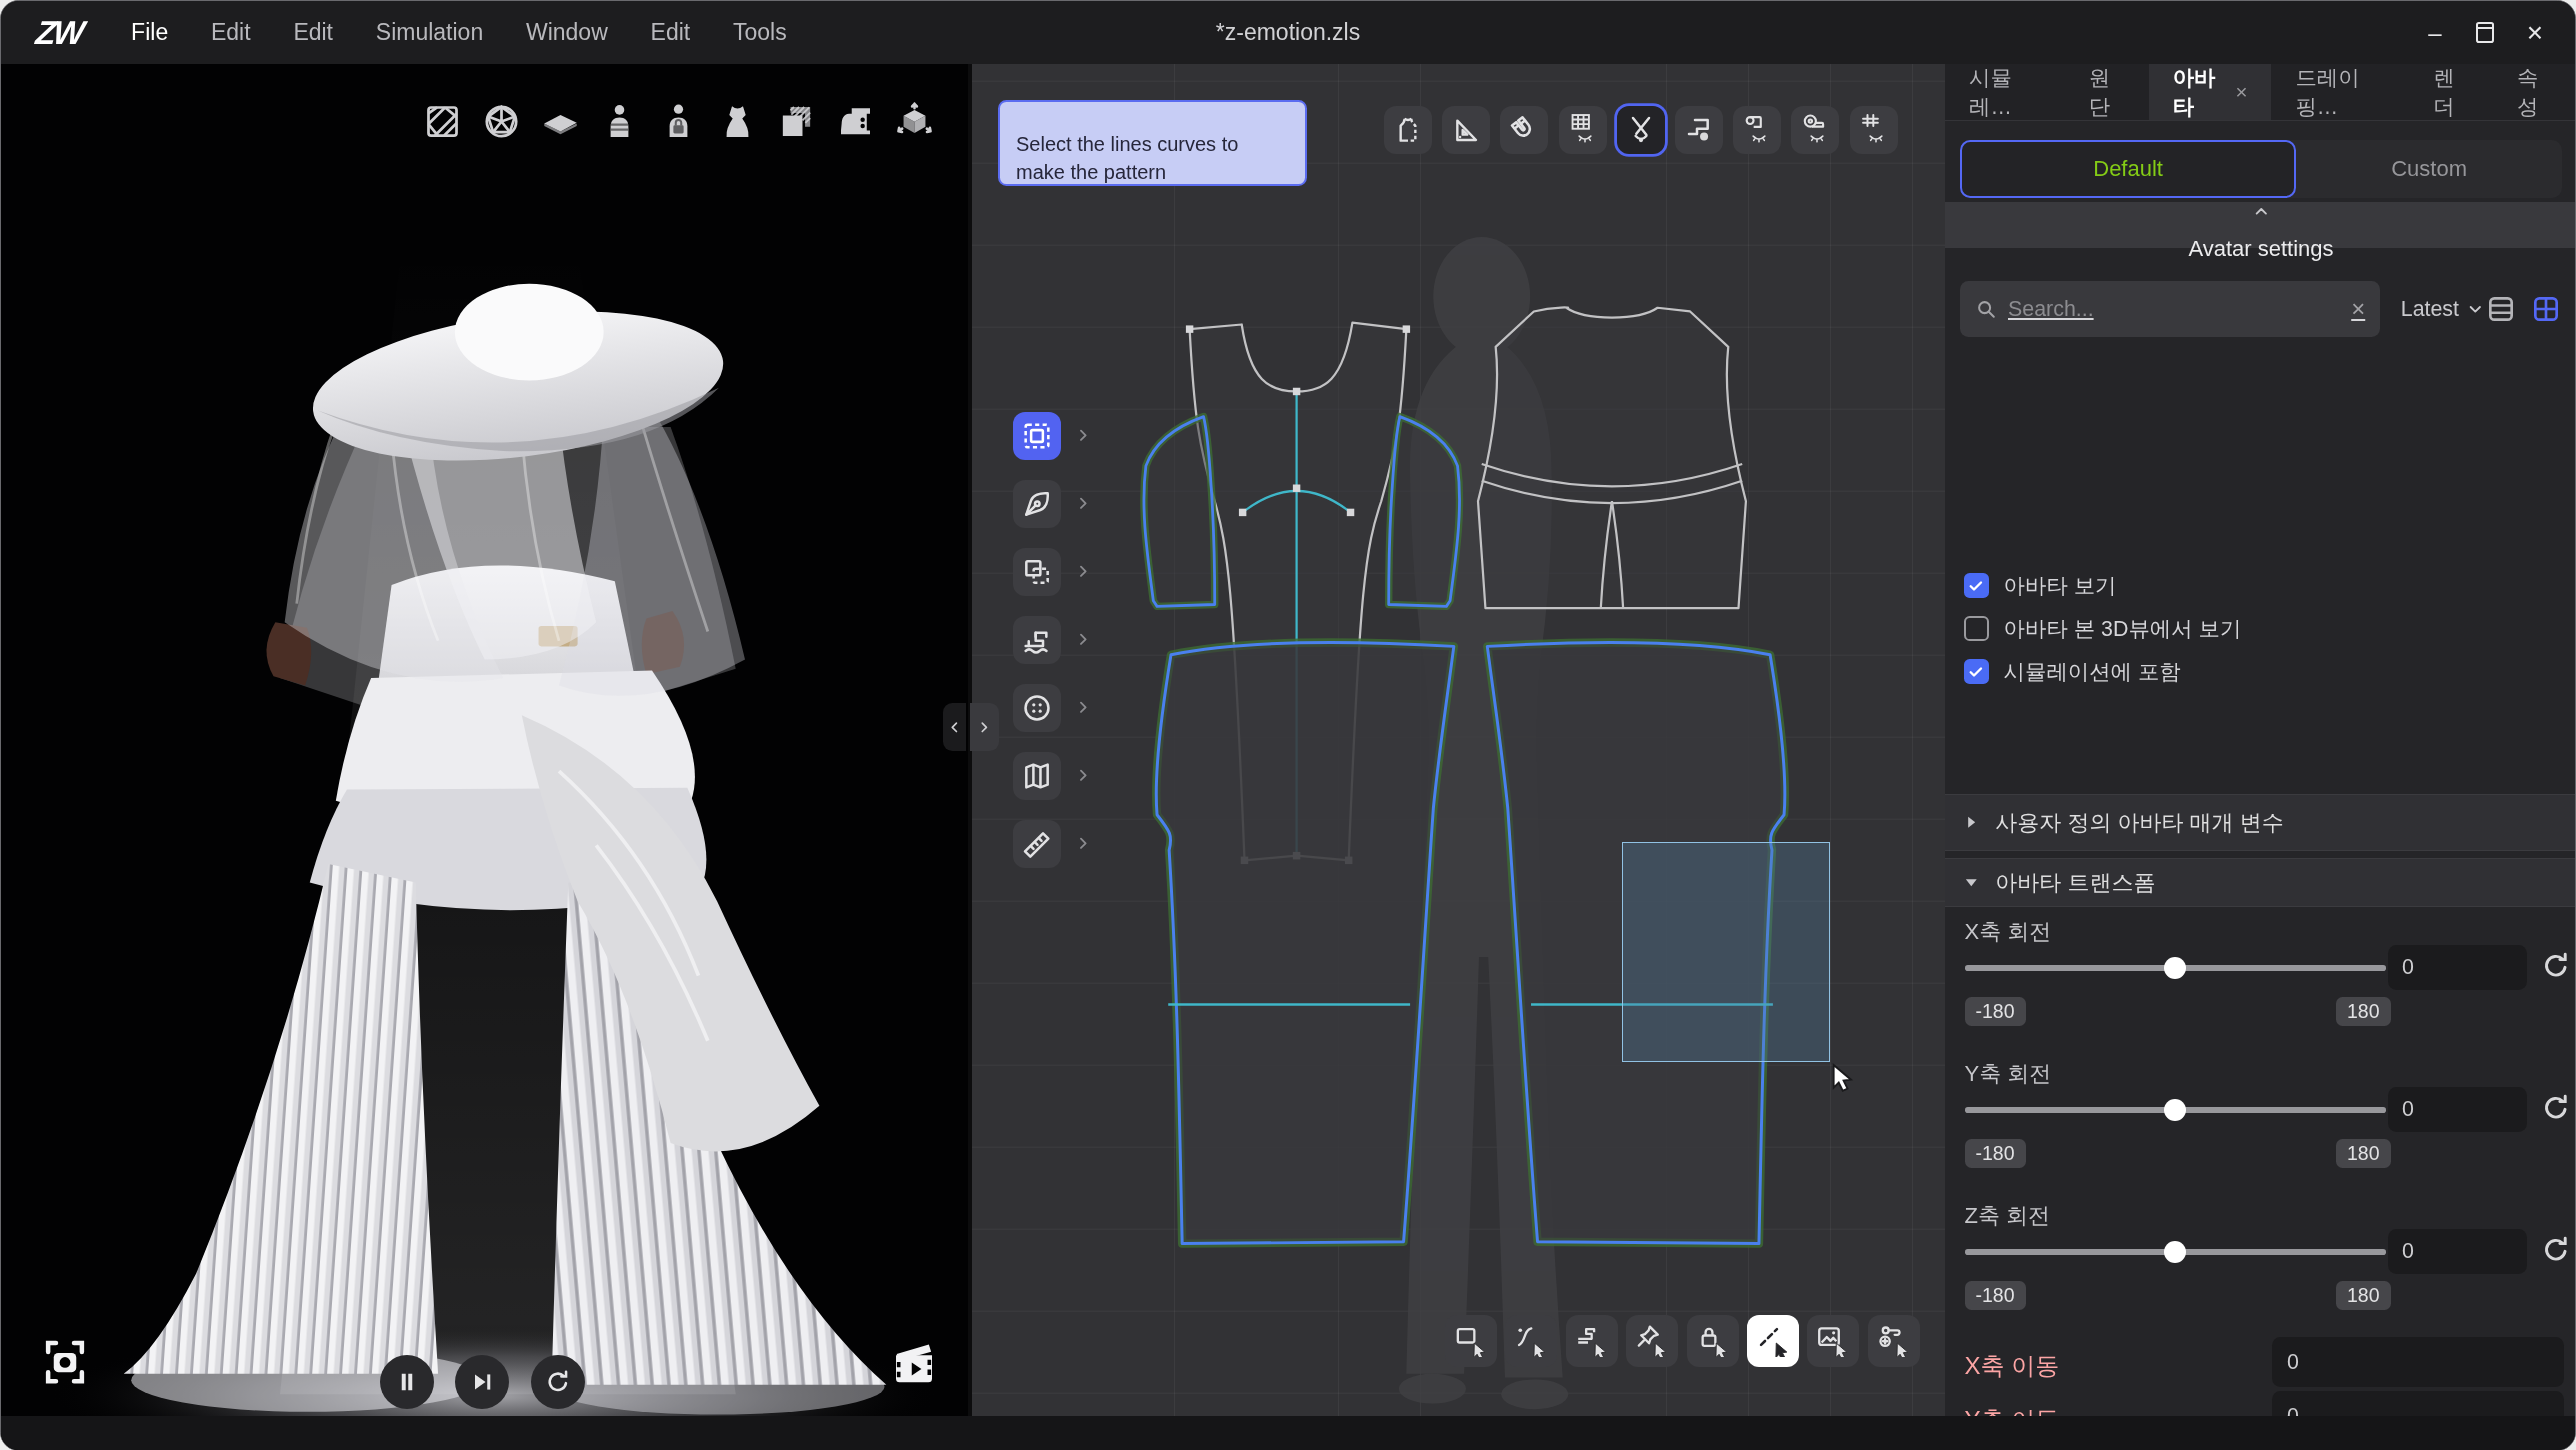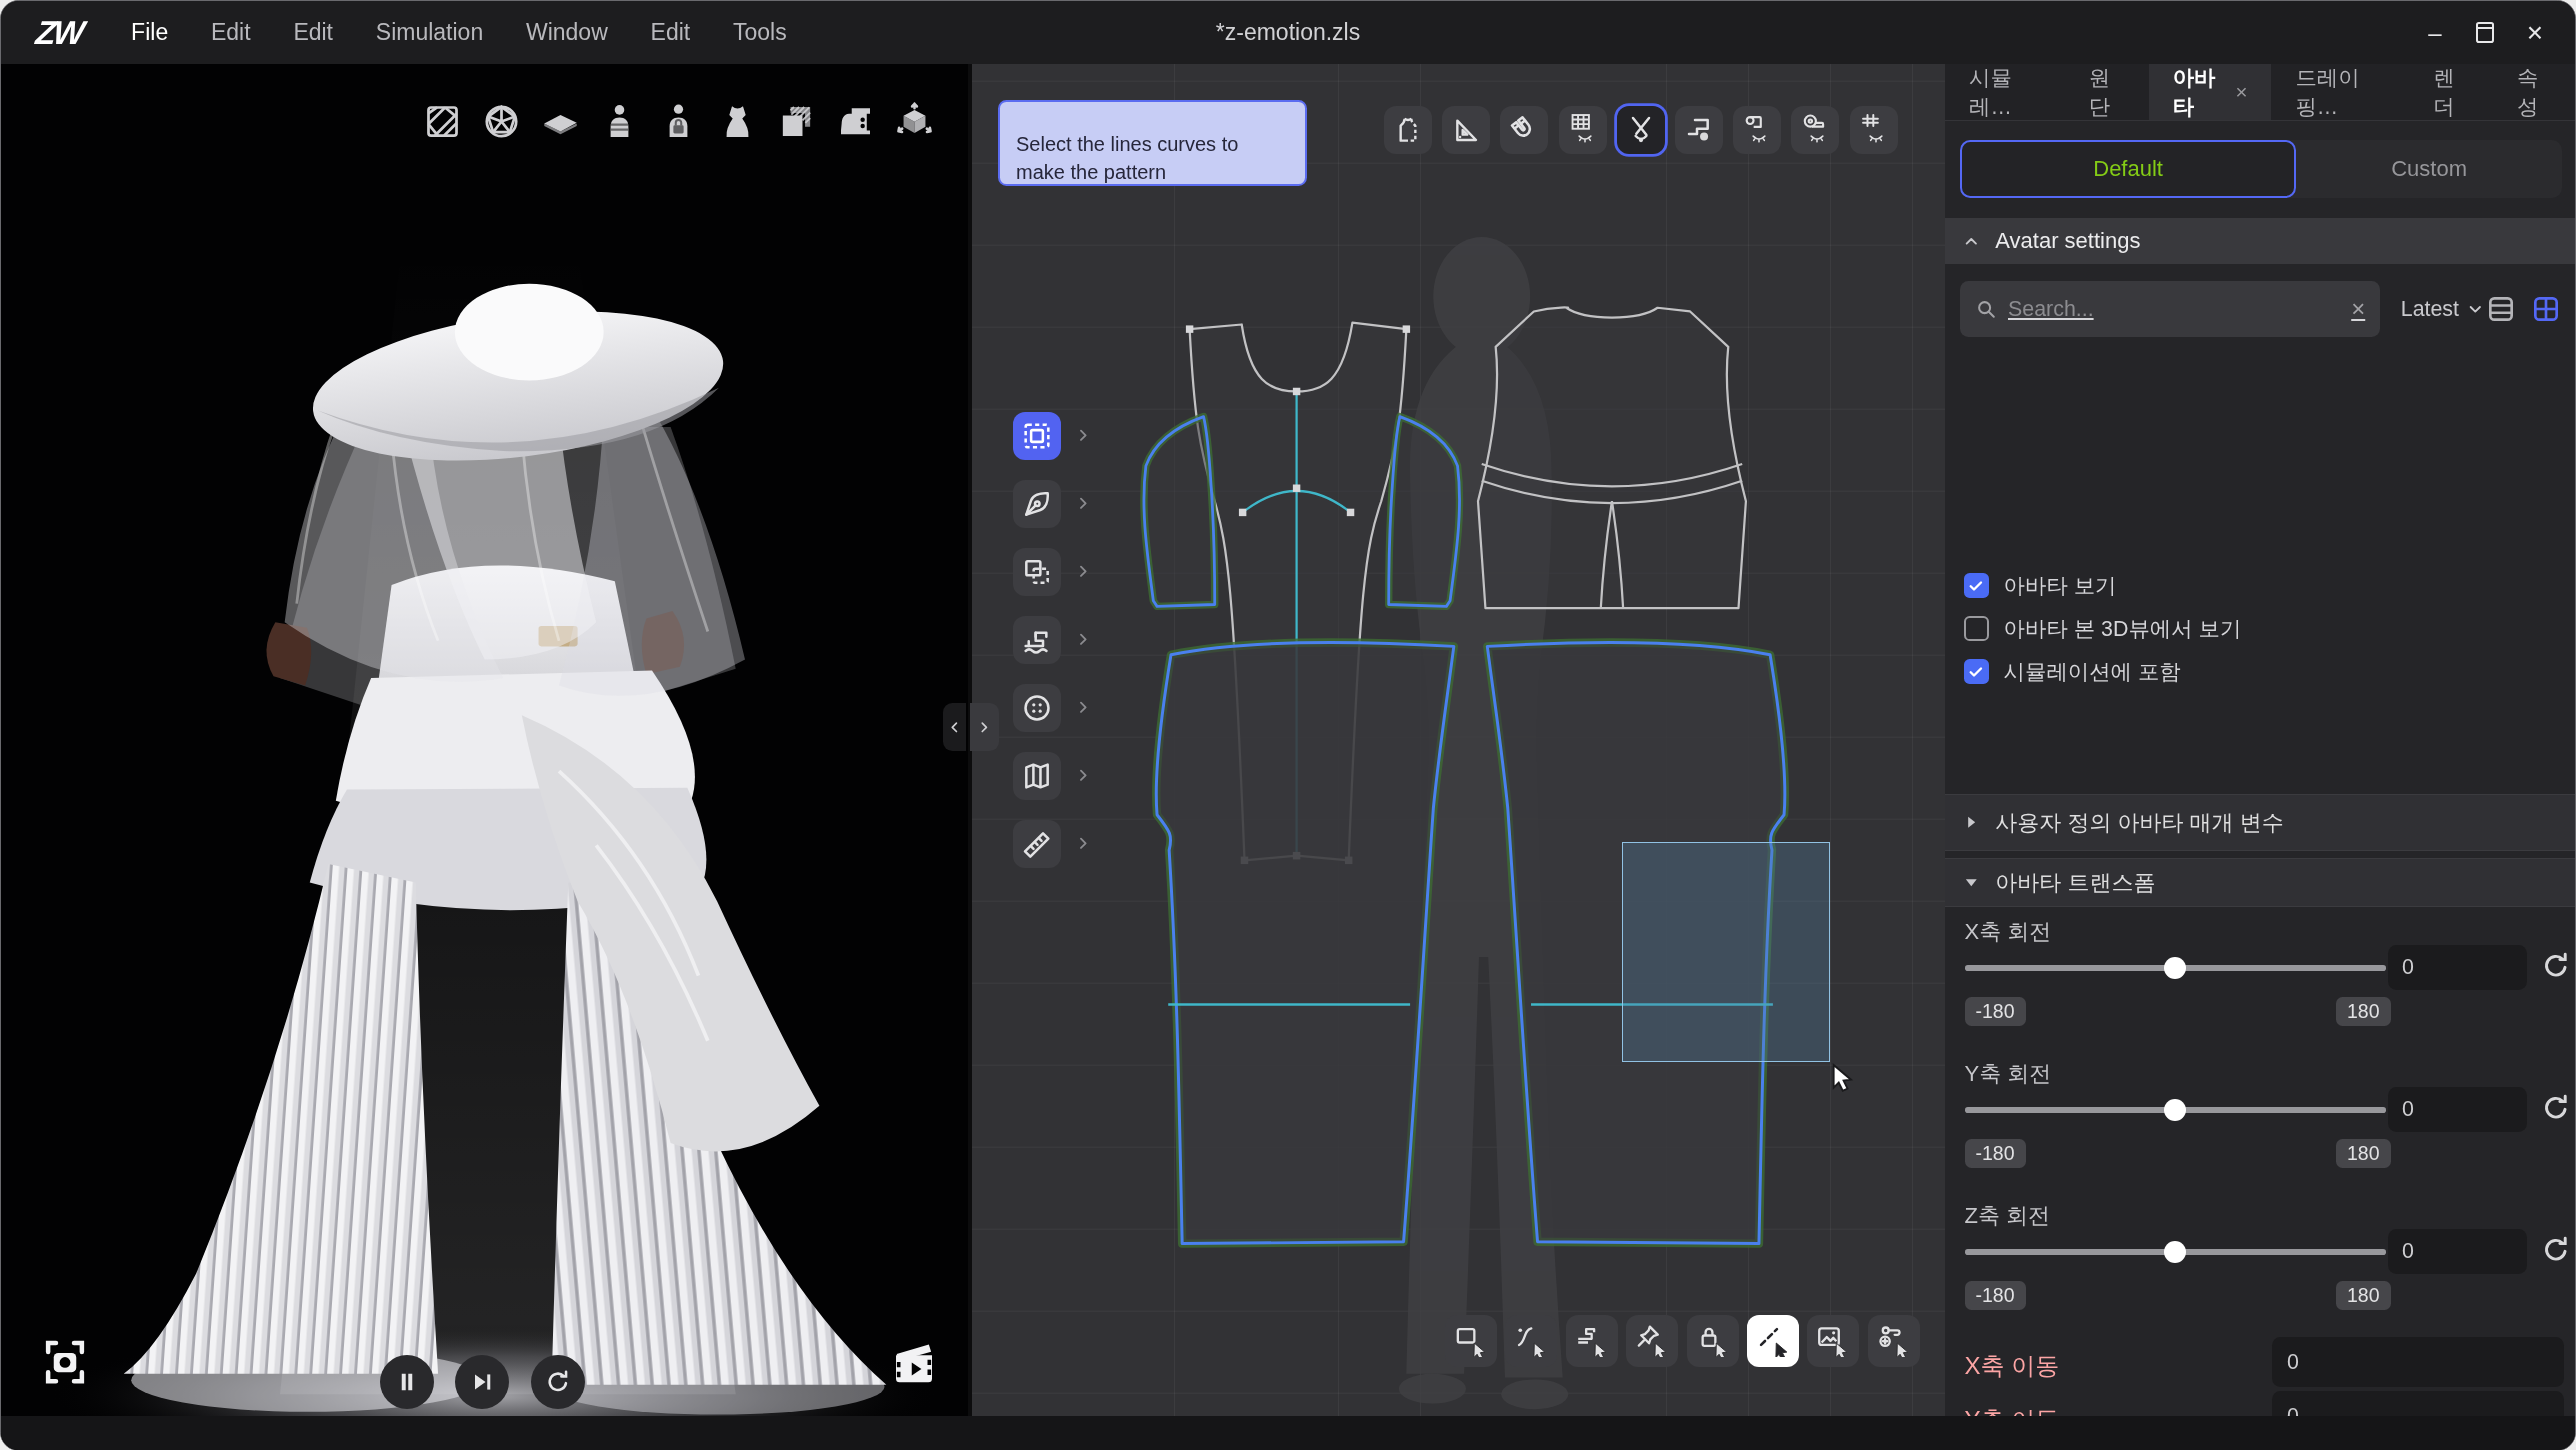--- a/index.html
+++ b/index.html
@@ -810,21 +810,21 @@
         <div class="tab">
             <span>속성</span>
           </div>
       </div>
 
       <div class="segmented">
         <div class="seg-btn">Default</div>
         <div class="seg-btn inactive">Custom</div>
       </div>
 
-      <div class="section-header" style="top:154px;">
+      <div class="section-header" style="top:138px;flex-direction:column;">
         <svg viewBox="0 0 24 24" class="rot180">
             <use href="#s-chev"></use>
           </svg>
         <span>Avatar settings</span>
       </div>
 
       <div class="search-row">
         <div class="search-box">
           <svg viewBox="0 0 24 24">
               <use href="#s-search"></use>

